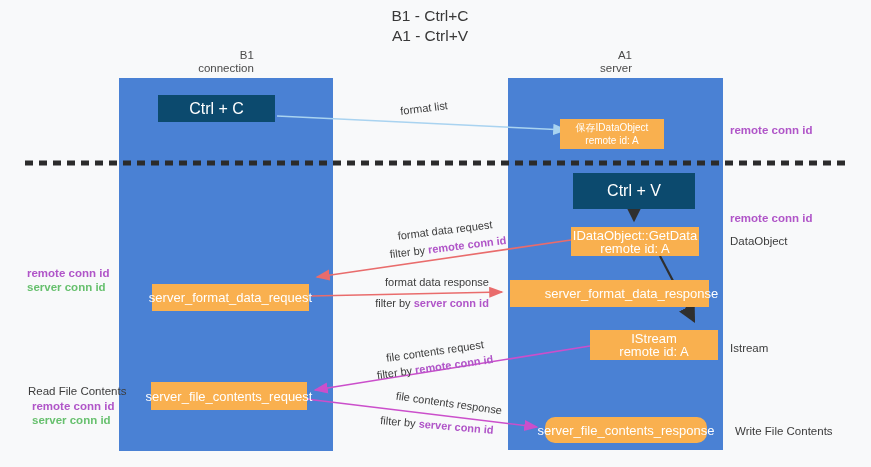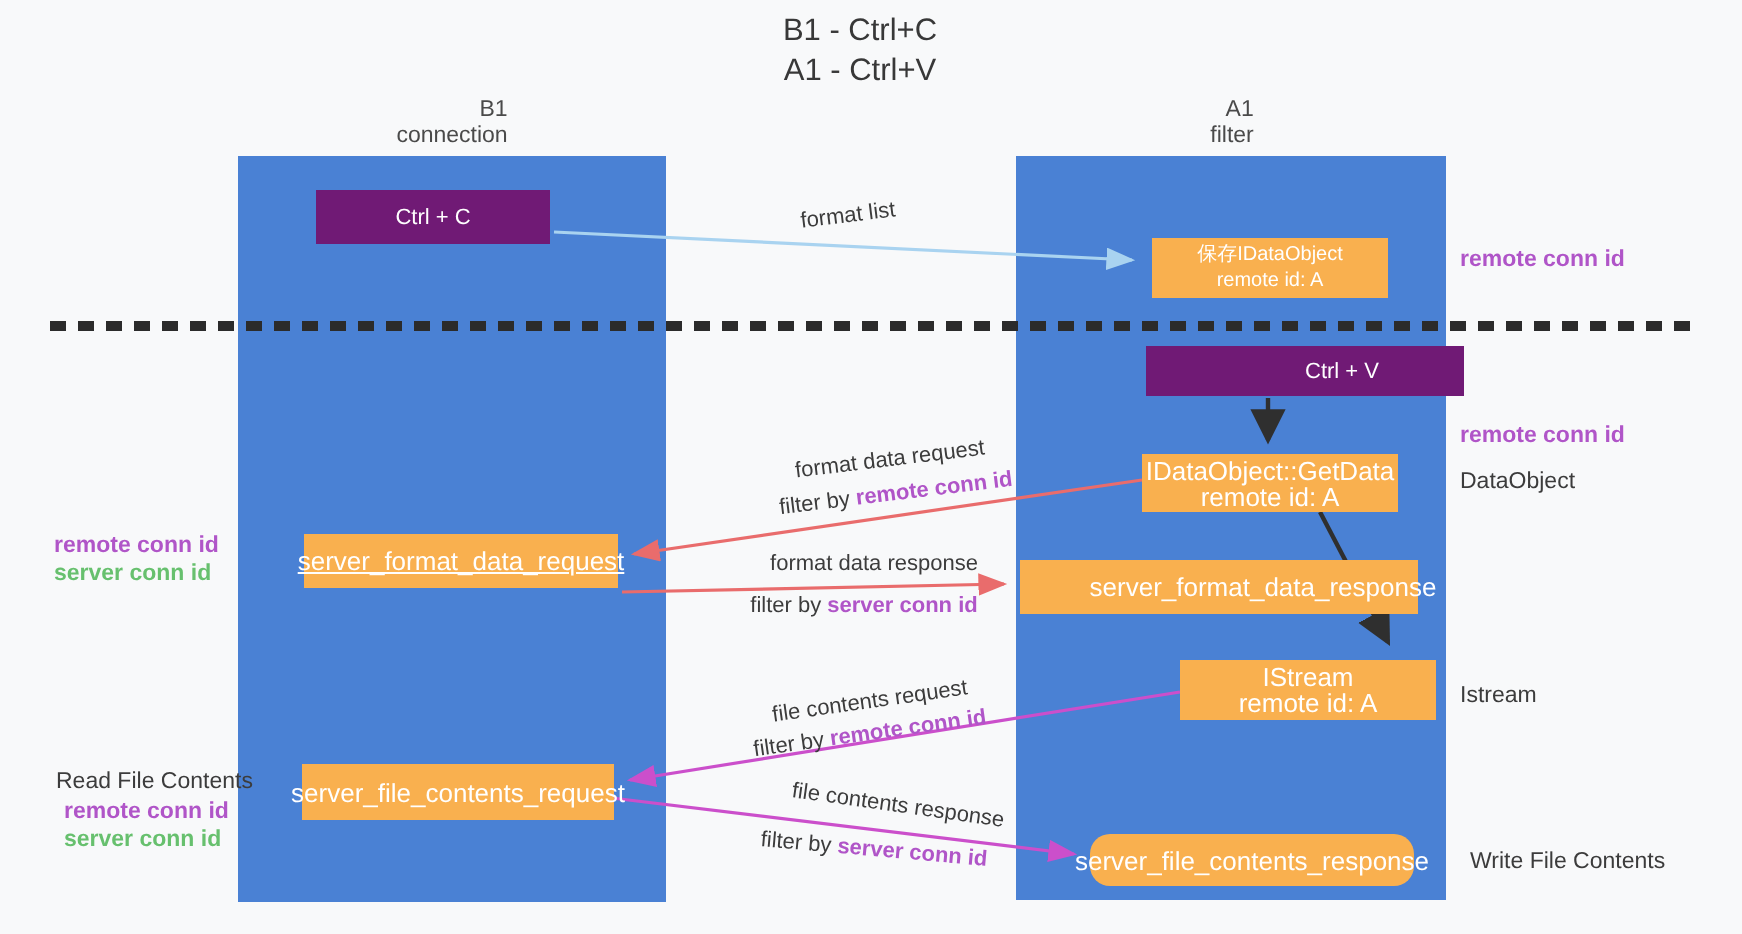--- a/index.html
+++ b/index.html
@@ -17,21 +17,21 @@
   }
   .col-header{
     transform:translateX(-50%);text-align:right;
     font-size:11.5px;line-height:13px;color:#4a4a4a;white-space:nowrap;
   }
   .lifeline{background:#4a81d4;}
   .node{
     display:flex;align-items:center;justify-content:center;flex-direction:column;
     color:#ffffff;text-align:center;white-space:nowrap;
   }
-  .green{background:#701a75;font-size:11px;}
+  .green{background:#0c4a6e;font-size:16px;}
   .orange{background:#f9b04f;font-size:13px;line-height:13px;}
   .mlabel{
     font-size:11px;color:#3c3c3c;white-space:nowrap;
   }
   .side{
     font-size:11.5px;color:#3c3c3c;white-space:nowrap;line-height:14px;
   }
   .purple{color:#b055c8;font-weight:bold;}
   .greentxt{color:#67c06e;font-weight:bold;}
   svg.overlay{position:absolute;left:0;top:0;pointer-events:none;}
@@ -45,21 +45,21 @@
     <div>B1 - Ctrl+C</div>
     <div>A1 - Ctrl+V</div>
   </div>
 
   <div class="abs col-header" style="left:226px;top:49px;">
     <div>B1</div>
     <div>connection</div>
   </div>
   <div class="abs col-header" style="left:616px;top:49px;">
     <div>A1</div>
-    <div>filter</div>
+    <div>server</div>
   </div>
 
   <div class="abs lifeline" style="left:119px;top:78px;width:214px;height:373px;"></div>
   <div class="abs lifeline" style="left:508px;top:78px;width:215px;height:372px;"></div>
 
   <svg class="overlay" width="871" height="467" viewBox="0 0 871 467">
     <defs>
       <marker id="m-blue" markerWidth="10" markerHeight="8" refX="8" refY="3.5" orient="auto">
         <path d="M0,0 L9,3.5 L0,7 Z" fill="#a9d3f0"></path>
       </marker>
@@ -88,35 +88,35 @@
 
     <line x1="590" y1="346" x2="315" y2="390" stroke="#cb4fcb" stroke-width="1.6" marker-end="url(#m-magenta)"></line>
 
     <line x1="306" y1="399" x2="537" y2="427" stroke="#cb4fcb" stroke-width="1.6" marker-end="url(#m-magenta)"></line>
   </svg>
 
   <div class="abs node green" style="left:158px;top:95px;width:117px;height:27px;">
     <span>Ctrl + C</span>
   </div>
 
-  <div class="abs node orange" style="left:576px;top:119px;width:118px;height:30px;font-size:10px;">
+  <div class="abs node orange" style="left:560px;top:119px;width:104px;height:30px;font-size:10px;">
     <span>保存IDataObject</span>
     <span>remote id: A</span>
   </div>
 
-  <div class="abs node green" style="left:573px;top:173px;width:122px;height:25px;padding-left:37px;">
+  <div class="abs node green" style="left:573px;top:173px;width:122px;height:36px;">
     <span>Ctrl + V</span>
   </div>
 
   <div class="abs node orange" style="left:571px;top:227px;width:128px;height:29px;">
     <span>IDataObject::GetData</span>
     <span>remote id: A</span>
   </div>
 
-  <div class="abs node orange" style="left:152px;top:267px;width:157px;height:27px;text-decoration:underline;">
+  <div class="abs node orange" style="left:152px;top:284px;width:157px;height:27px;">
     <span>server_format_data_request</span>
   </div>
 
   <div class="abs node orange" style="left:510px;top:280px;width:155px;height:27px;padding-left:44px;">
     <span>server_format_data_response</span>
   </div>
 
   <div class="abs node orange" style="left:590px;top:330px;width:128px;height:30px;">
     <span>IStream</span>
     <span>remote id: A</span>

